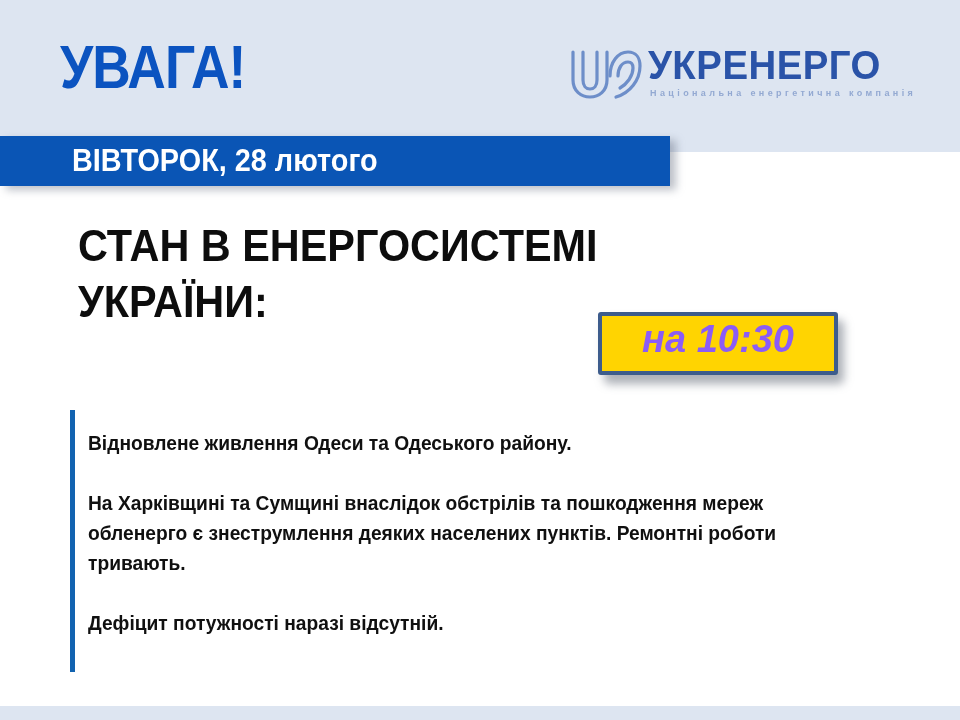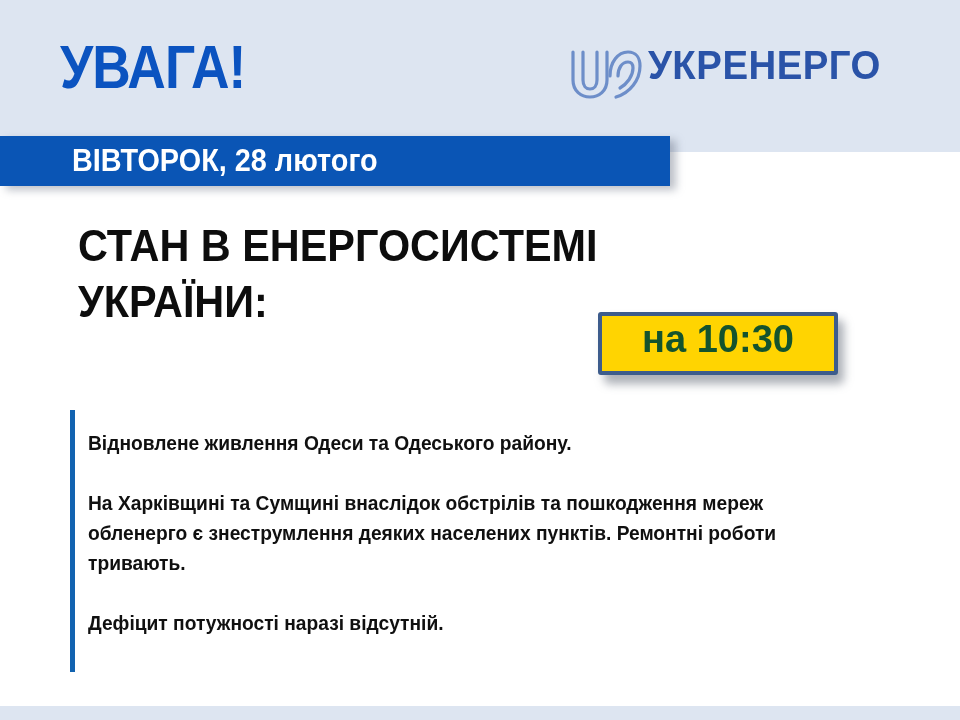--- a/index.html
+++ b/index.html
@@ -152,22 +152,23 @@
     position: absolute;
     left: 598px;
     top: 312px;
     width: 240px;
     height: 54px;
     display: flex;
     align-items: center;
     justify-content: center;
     font-size: 38px;
     font-weight: bold;
-    color: #14532d;
+    color: #8b5cf6;
     letter-spacing: 0px;
+    font-style: italic;
   }
 
   
   .accent-bar {
     position: absolute;
     left: 70px;
     top: 410px;
     width: 5px;
     height: 262px;
     background: #1263b0;
@@ -211,20 +212,21 @@
 <div class="logo">
   <span class="logo-mark">
     <svg width="76" height="56" viewBox="0 0 76 56" xmlns="http://www.w3.org/2000/svg">
       <path d="M7 6 L7 34 C7 45 15 51 24 51 C33 51 41 45 41 34 L41 6" fill="none" stroke="#6d8ec9" stroke-width="3.2" stroke-linecap="round"></path>
       <path d="M17 6 L17 34 C17 40 20 43 24 43 C28 43 31 40 31 34 L31 6" fill="none" stroke="#6d8ec9" stroke-width="3.2" stroke-linecap="round"></path>
       <path d="M44 30 C44 16 52 6 62 6 C70 6 74 12 74 20 C74 34 64 47 50 51" fill="none" stroke="#6d8ec9" stroke-width="3.2" stroke-linecap="round"></path>
       <path d="M52 30 C52 22 56 16 62 16 C66 16 67 19 67 22 C67 30 61 38 54 42" fill="none" stroke="#6d8ec9" stroke-width="3.2" stroke-linecap="round"></path>
     </svg>
   </span>
   <span class="logo-word">УКРЕНЕРГО</span>
+  <span class="logo-sub">Національна енергетична компанія</span>
 </div>
 
 <div class="date-banner-shadow"></div>
 <div class="date-banner"></div>
 <div class="date-banner-text">ВІВТОРОК, 28 лютого</div>
 
 <div class="main-title">СТАН В ЕНЕРГОСИСТЕМІ УКРАЇНИ:</div>
 
 <div class="time-badge-shadow"></div>
 <div class="time-badge"></div>

